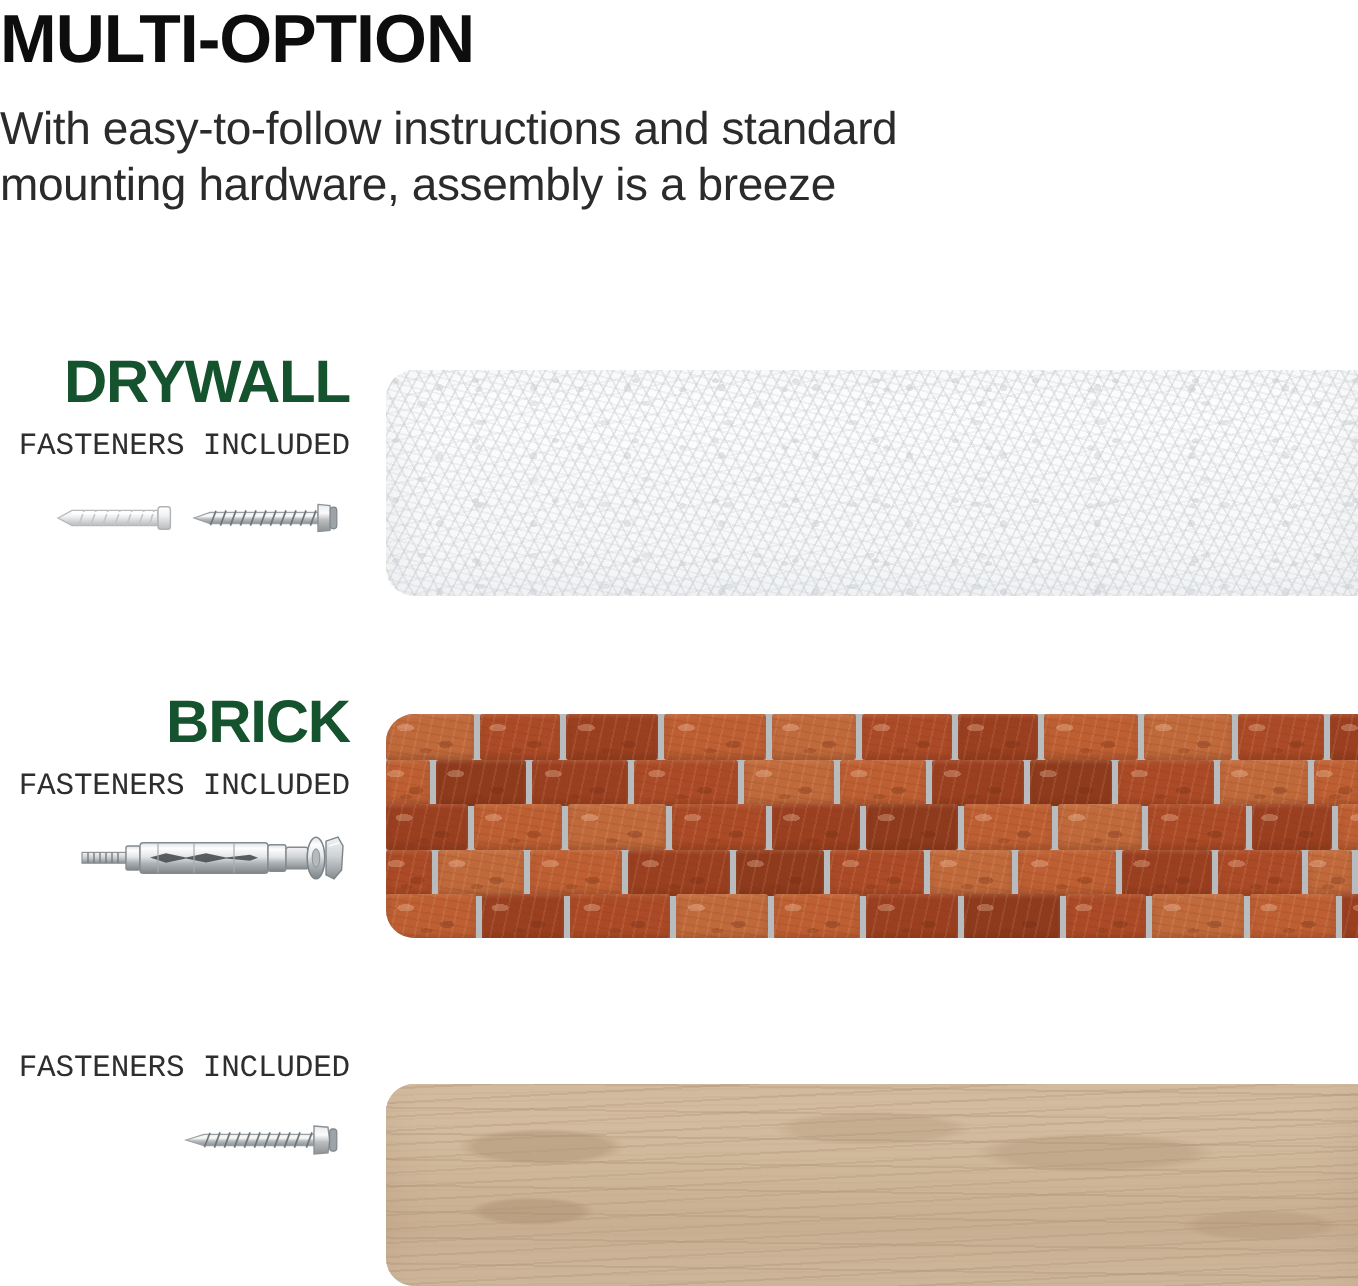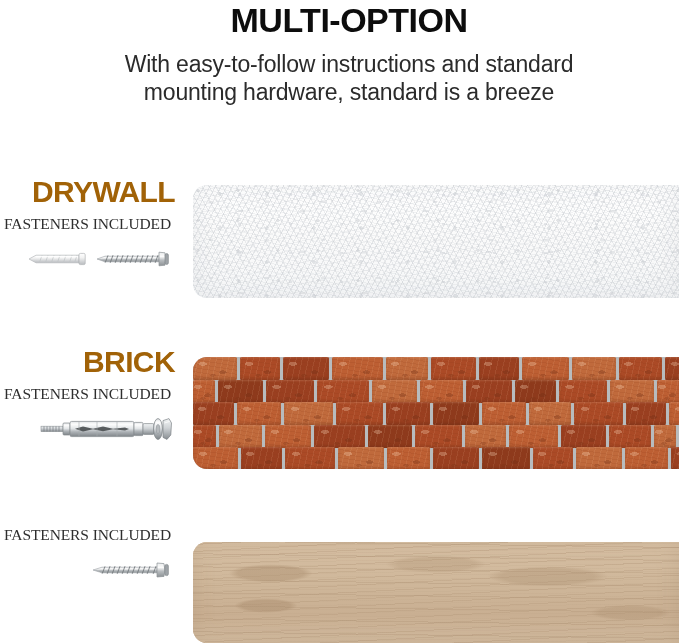--- a/index.html
+++ b/index.html
@@ -13,22 +13,21 @@
 
   body {
     font-family: "Liberation Sans", sans-serif;
     position: relative;
   }
 
   
   .header {
     width: 679px;
     padding-top: 2px;
-    text-align: center;
-    padding-left: 19px;
+    text-align: left;
   }
 
   .title {
     font-family: "Liberation Sans", sans-serif;
     font-weight: bold;
     font-size: 34px;
     line-height: 36px;
     letter-spacing: -0.5px;
     color: #0d0d0d;
     text-transform: uppercase;
@@ -66,36 +65,35 @@
     text-align: right;
     padding-right: 3px;
   }
 
   .mat-name {
     font-family: "Liberation Sans", sans-serif;
     font-weight: bold;
     font-size: 30px;
     line-height: 34px;
     letter-spacing: -0.6px;
-    color: #a16207;
+    color: #14532d;
     text-transform: uppercase;
     white-space: nowrap;
   }
 
   .mat-sub {
     margin-top: 5px;
-    font-family: Liberation Serif, serif;
+    font-family: Liberation Mono, monospace;
     font-weight: normal;
     font-size: 15.5px;
     line-height: 19px;
     letter-spacing: -0.1px;
     color: #2e2e2e;
     text-transform: uppercase;
     white-space: nowrap;
-    text-align: center;
   }
 
   .fastener-row {
     margin-top: 11px;
     display: flex;
     justify-content: flex-end;
     align-items: center;
     gap: 6px;
     height: 30px;
     padding-right: 2px;
@@ -212,21 +210,21 @@
 </style>
 </head>
 <body>
 
 <div class="header">
   <div class="title">
     <span class="line1">MULTI-OPTION</span>
   </div>
   <div class="subtitle">
     <span class="sline">With easy-to-follow instructions and standard</span>
-    <span class="sline">mounting hardware, standard is a breeze</span>
+    <span class="sline">mounting hardware, assembly is a breeze</span>
   </div>
 </div>
 
 <div class="section" id="section-drywall">
   <div class="label-col">
     <div class="mat-name">DRYWALL</div>
     <div class="mat-sub">FASTENERS INCLUDED</div>
     <div class="fastener-row">
 
       <svg class="fastener" width="62" height="18" viewBox="0 0 62 18">

